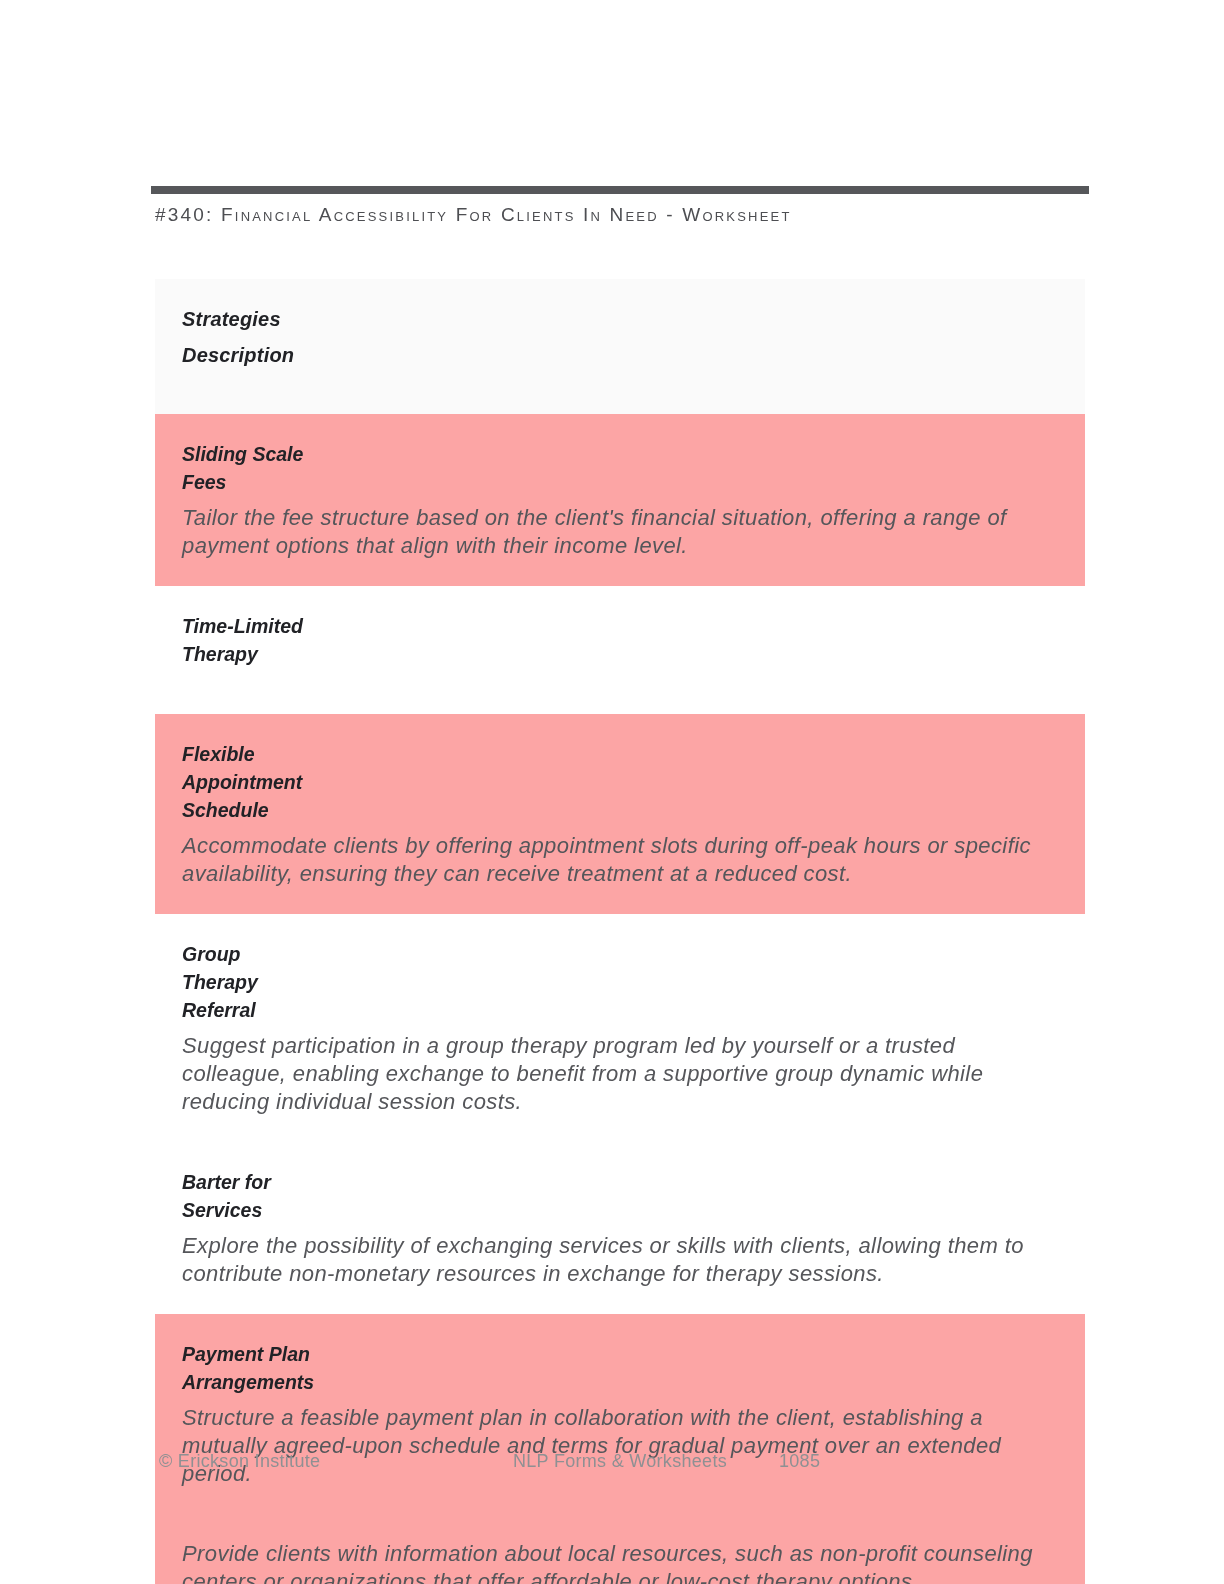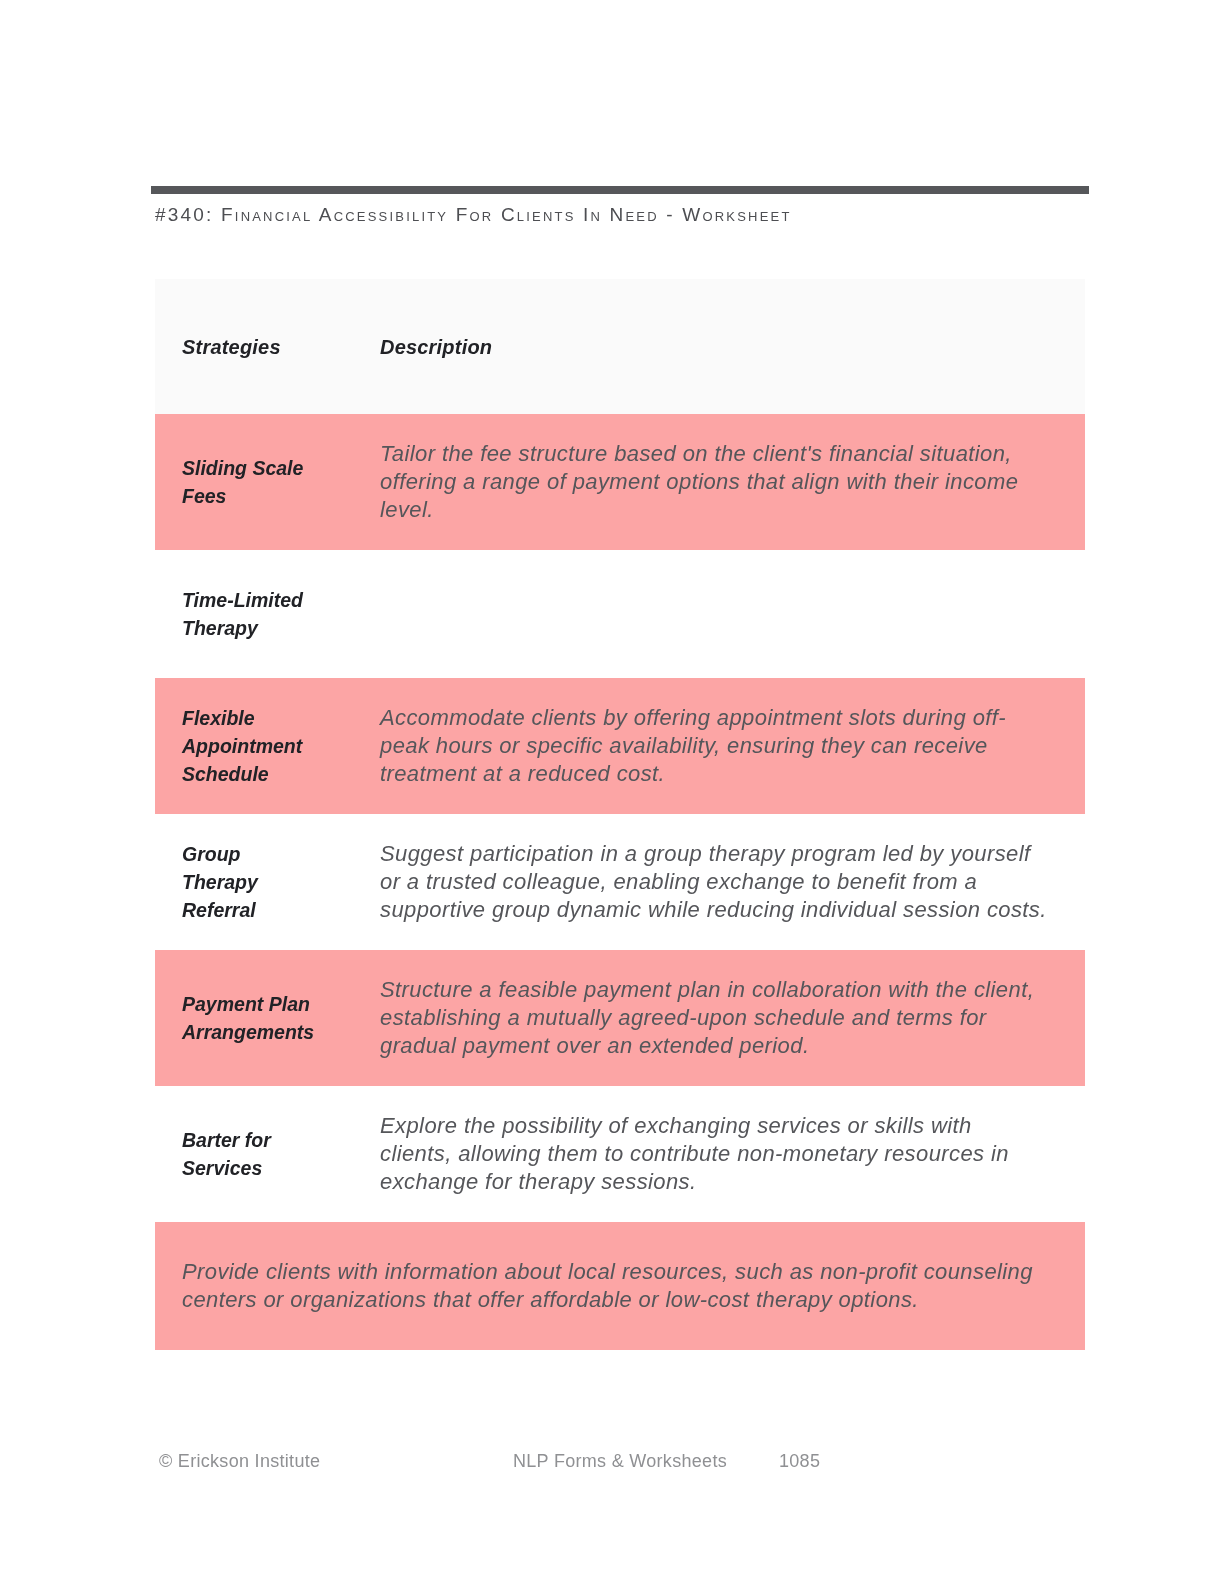--- a/index.html
+++ b/index.html
@@ -40,23 +40,23 @@
   
   .strategies-table {
     position: absolute;
     left: 143px;
     top: 267px;
     width: 938px;
     font-style: italic;
   }
   .t-row {
     display: flex;
-    align-items: center;
     min-height: 128px;
     padding: 22px 34px 22px 23px;
+    flex-direction: column;
   }
   .t-row.thead {
     min-height: 135px;
     background: #fafafa;
   }
   .t-row.striped { background: #fca5a5; }
 
   .cell-strategy {
     width: 198px;
     flex-shrink: 0;
@@ -129,30 +129,30 @@
       <div class="cell-desc">Accommodate clients by offering appointment slots during off-peak hours or specific availability, ensuring they can receive treatment at a reduced cost.</div>
     </div>
 
     <div class="t-row">
       <div class="cell-strategy">Group
 Therapy
 Referral</div>
       <div class="cell-desc">Suggest participation in a group therapy program led by yourself or a trusted colleague, enabling exchange to benefit from a supportive group dynamic while reducing individual session costs.</div>
     </div>
 
+    <div class="t-row">
+      <div class="cell-strategy">Barter for
+Services</div>
+      <div class="cell-desc">Explore the possibility of exchanging services or skills with clients, allowing them to contribute non-monetary resources in exchange for therapy sessions.</div>
+    </div>
+
     <div class="t-row striped">
       <div class="cell-strategy">Payment Plan
 Arrangements</div>
       <div class="cell-desc">Structure a feasible payment plan in collaboration with the client, establishing a mutually agreed-upon schedule and terms for gradual payment over an extended period.</div>
-    </div>
-
-    <div class="t-row">
-      <div class="cell-strategy">Barter for
-Services</div>
-      <div class="cell-desc">Explore the possibility of exchanging services or skills with clients, allowing them to contribute non-monetary resources in exchange for therapy sessions.</div>
     </div>
 
     <div class="t-row striped">
       <div class="cell-desc">Provide clients with information about local resources, such as non-profit counseling centers or organizations that offer affordable or low-cost therapy options.</div>
     </div>
 
   </div>
 
   <div class="page-footer">
     <span class="footer-left">© Erickson Institute</span>

